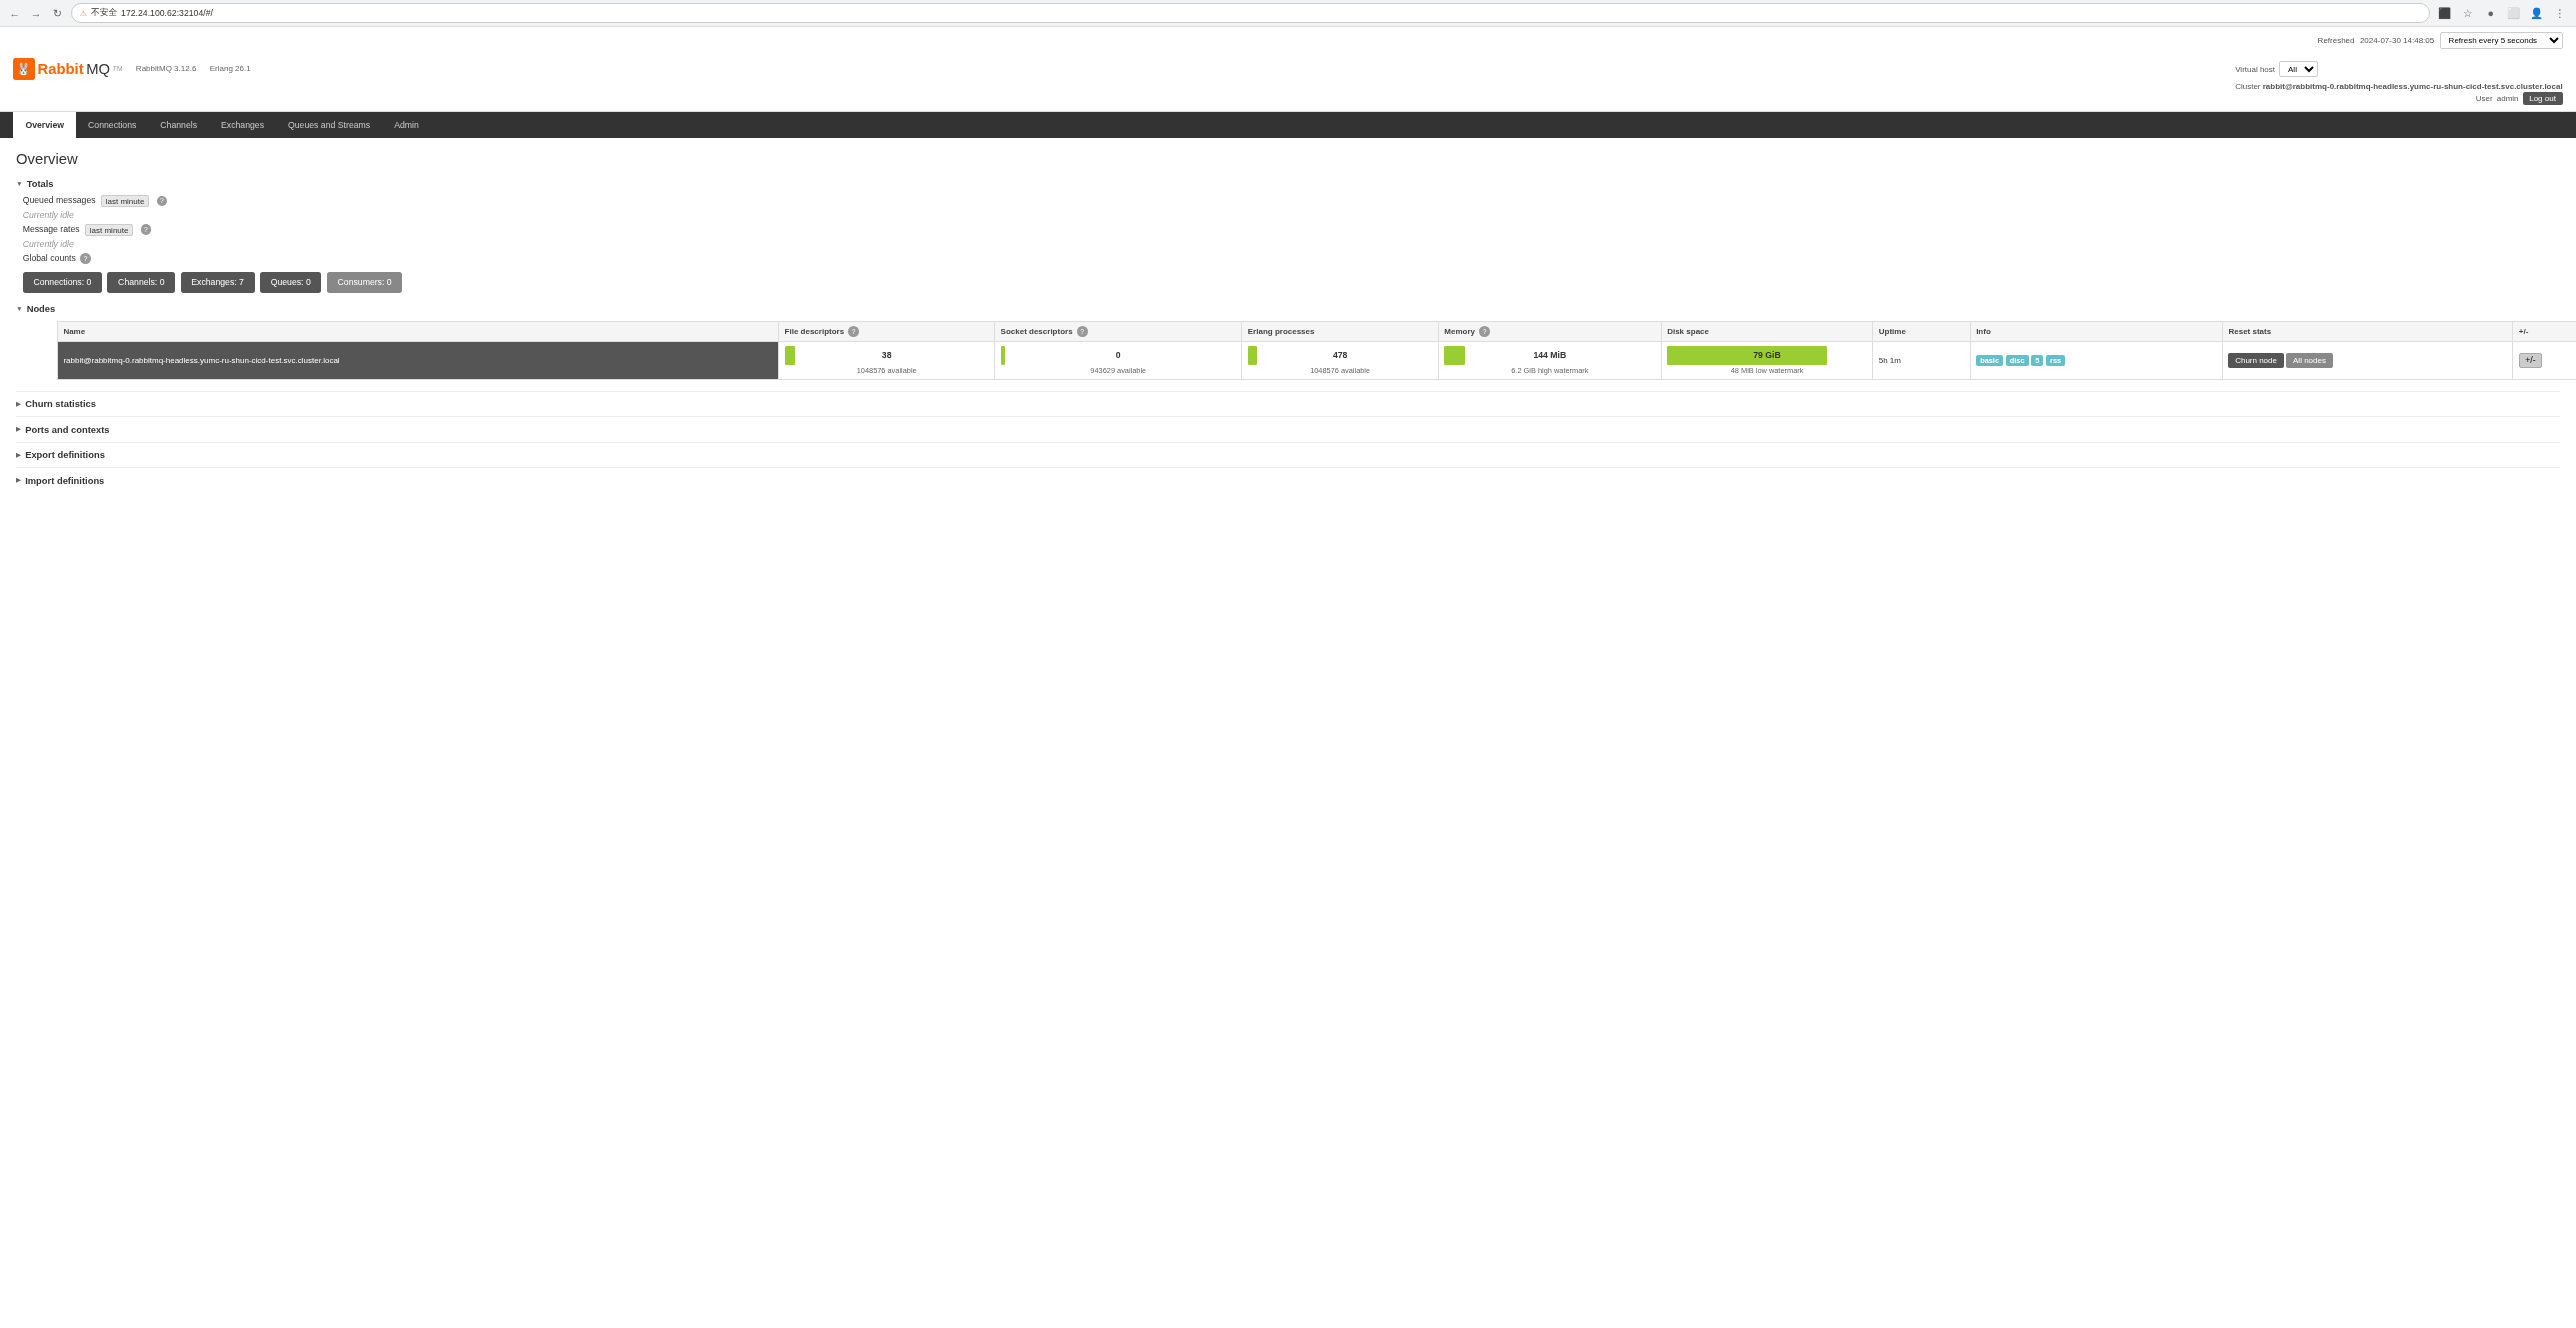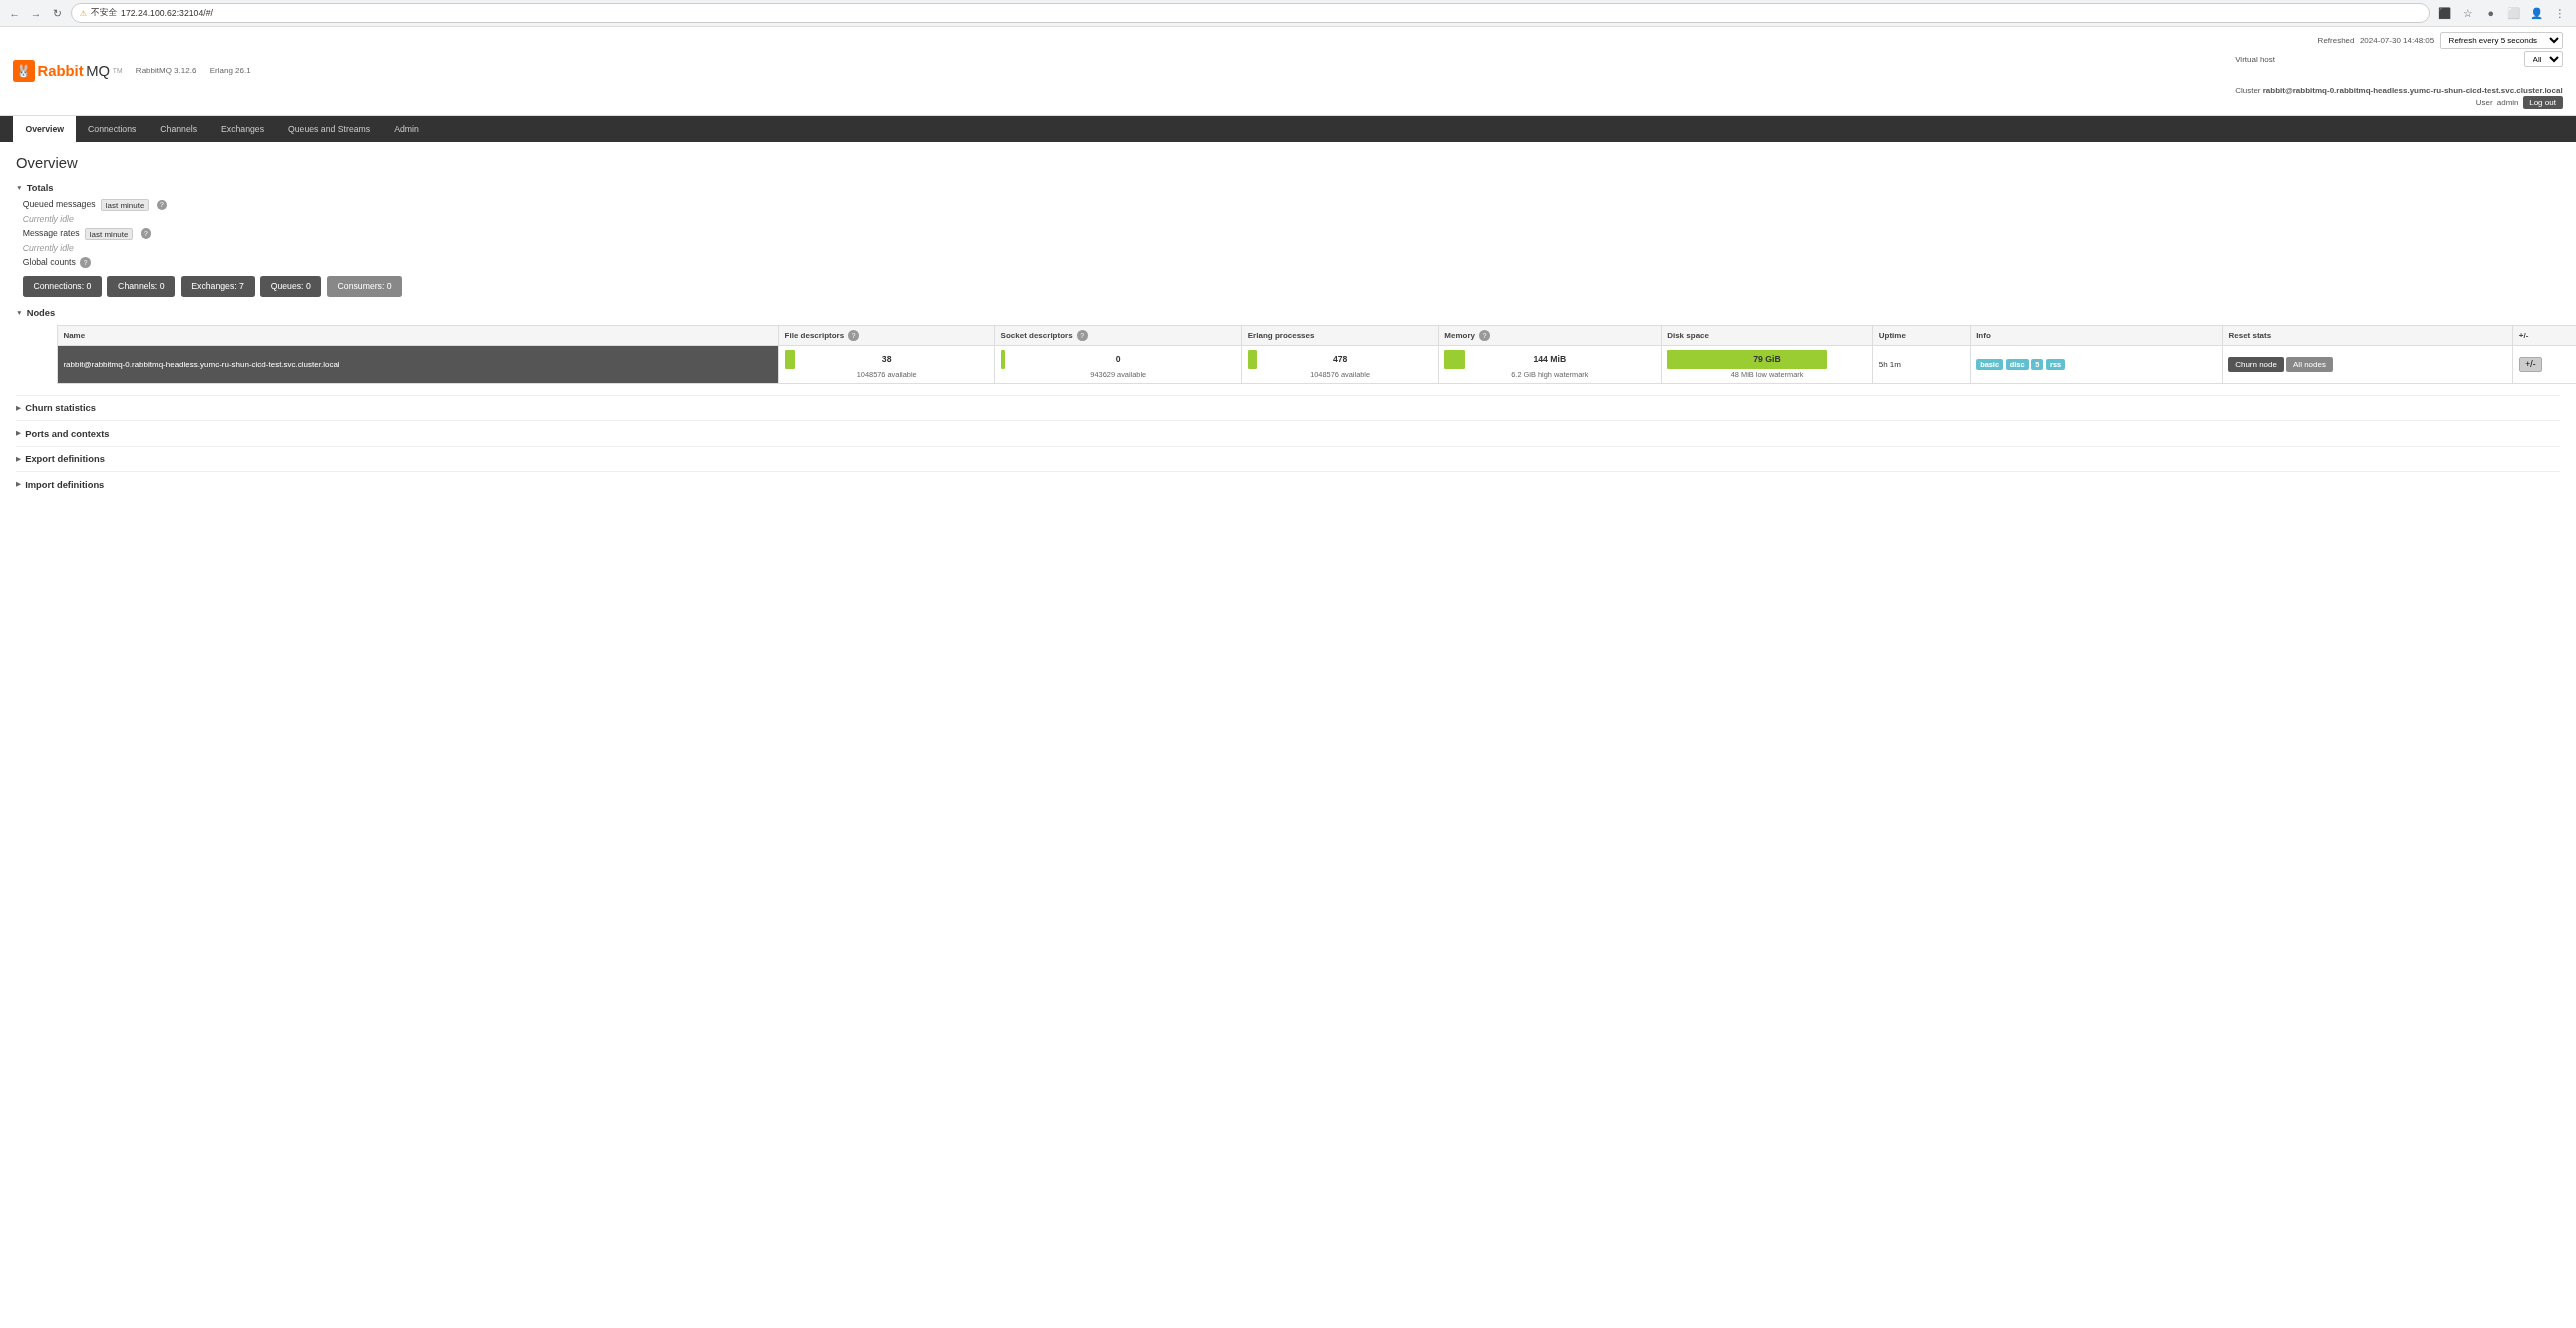--- a/index.html
+++ b/index.html
@@ -82,37 +82,37 @@
     .version-info { font-size: 8px; color: #666; margin-left: 6.7px; }
     .top-bar-right {
       text-align: right;
       font-size: 8px;
       color: #555;
     }
     .refresh-area {
       display: flex;
       align-items: center;
       gap: 5.4px;
-      margin-bottom: 2px;
+      margin-bottom: 12px;
       justify-content: flex-end;
     }
     .refresh-select {
       border: 0.7px solid #ccc;
       border-radius: 2px;
       padding: 2px 4px;
       font-size: 8px;
       background: #fff;
       cursor: pointer;
     }
     .vhost-area {
       display: flex;
       align-items: center;
       gap: 4px;
-      justify-content: space-between;
-      margin-bottom: 19px;
+      justify-content: flex-start;
+      margin-bottom: 5px;
     }
     .vhost-select {
       border: 0.7px solid #ccc;
       border-radius: 2px;
       padding: 1.3px 4px;
       font-size: 8px;
       background: #fff;
     }
     .cluster-info { font-size: 8px; color: #555; margin-bottom: 1.3px; }
     .cluster-name { font-weight: bold; }

